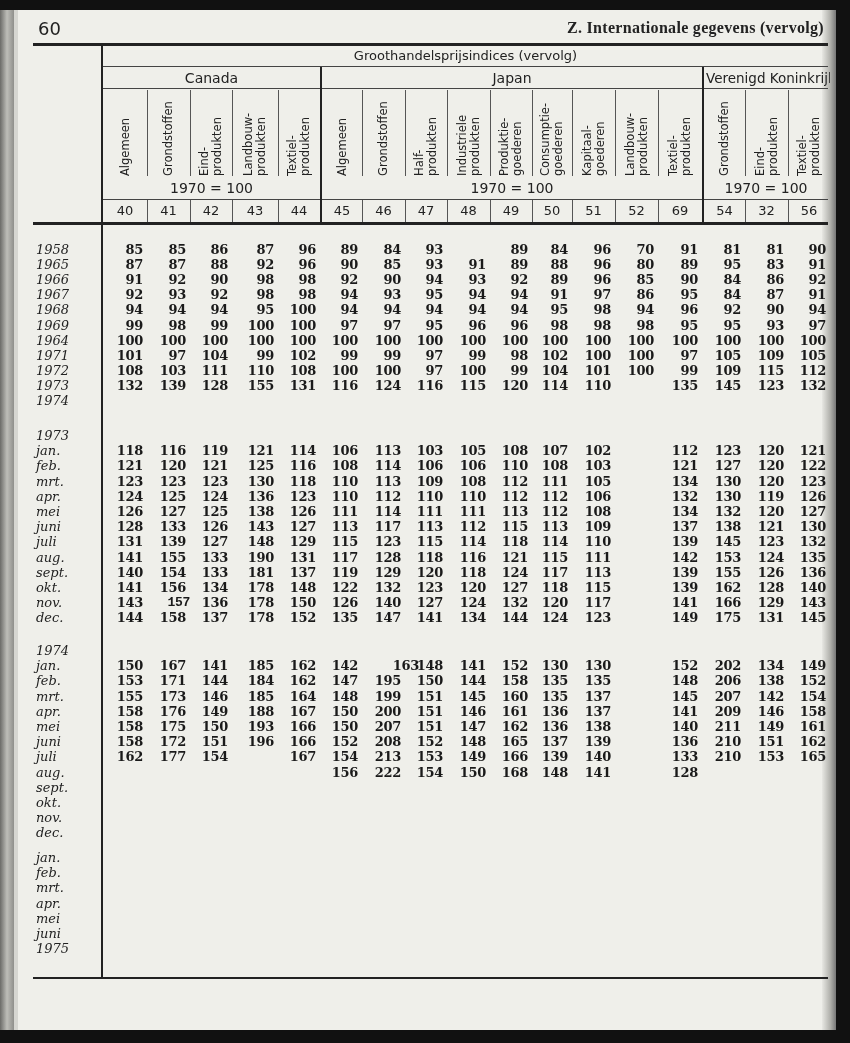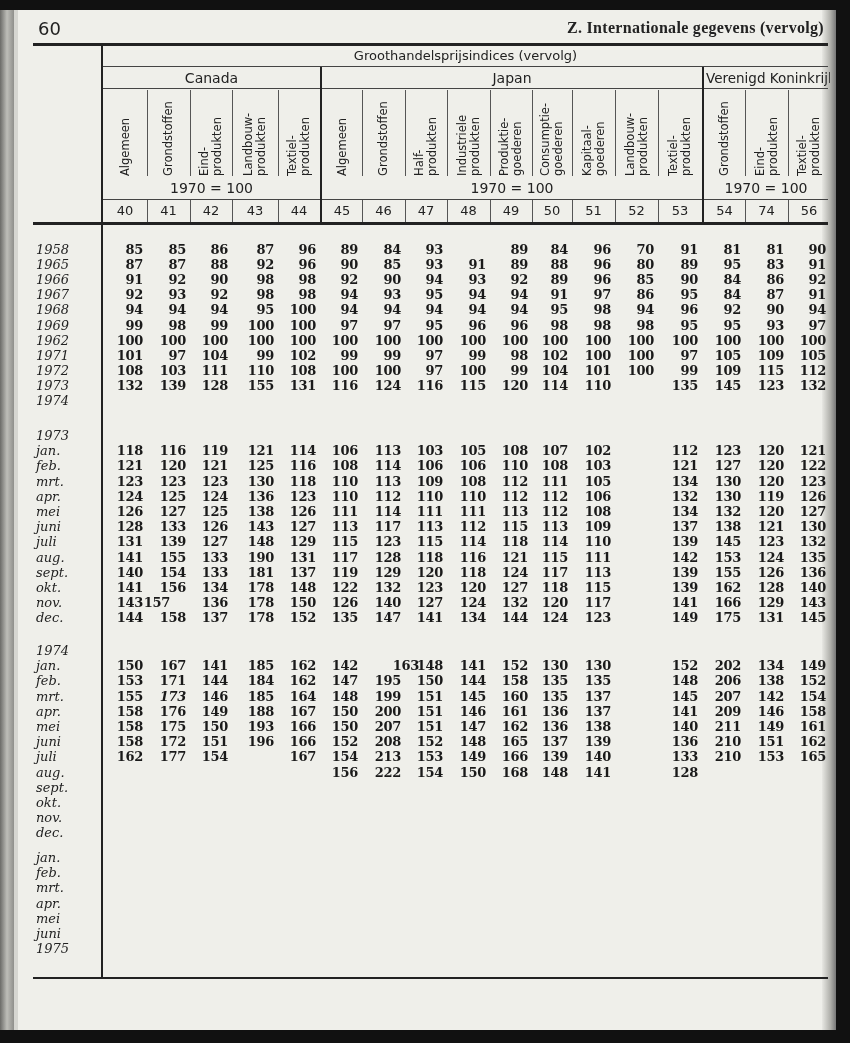--- a/index.html
+++ b/index.html
@@ -106,28 +106,28 @@
     <div class="colnum" style="left: 572px; width: 43px;">51</div>
     <div class="vline" style="left: 615px; top: 90px; height: 86px; background: rgb(85, 85, 85);"></div>
     <div class="vline" style="left: 615px; top: 200px; height: 22px; background: rgb(85, 85, 85);"></div>
     <div class="vtxt" style="left: 623.5px; top: 92px; height: 84px;">Landbouw-
 produkten</div>
     <div class="colnum" style="left: 615px; width: 43px;">52</div>
     <div class="vline" style="left: 658px; top: 90px; height: 86px; background: rgb(85, 85, 85);"></div>
     <div class="vline" style="left: 658px; top: 200px; height: 22px; background: rgb(85, 85, 85);"></div>
     <div class="vtxt" style="left: 667px; top: 92px; height: 84px;">Textiel-
 produkten</div>
-    <div class="colnum" style="left: 658px; width: 44px;">53</div>
+    <div class="colnum" style="left: 658px; width: 44px;">69</div>
     <div class="vtxt" style="left: 718px; top: 92px; height: 84px;">Grondstoffen</div>
     <div class="colnum" style="left: 704px; width: 41px;">54</div>
     <div class="vline" style="left: 745px; top: 90px; height: 86px; background: rgb(85, 85, 85);"></div>
     <div class="vline" style="left: 745px; top: 200px; height: 22px; background: rgb(85, 85, 85);"></div>
     <div class="vtxt" style="left: 753.5px; top: 92px; height: 84px;">Eind-
 produkten</div>
-    <div class="colnum" style="left: 745px; width: 43px;">74</div>
+    <div class="colnum" style="left: 745px; width: 43px;">32</div>
     <div class="vline" style="left: 788px; top: 90px; height: 86px; background: rgb(85, 85, 85);"></div>
     <div class="vline" style="left: 788px; top: 200px; height: 22px; background: rgb(85, 85, 85);"></div>
     <div class="vtxt" style="left: 796px; top: 92px; height: 84px;">Textiel-
 produkten</div>
     <div class="colnum" style="left: 788px; width: 42px;">56</div>
   </div>
 <div id="rows">
     <div class="label" style="top: 242px;">1958</div>
     <div class="cell" style="top: 242px; left: 109px;">85</div>
     <div class="cell" style="top: 242px; left: 152px;">85</div>
@@ -228,21 +228,21 @@
     <div class="cell" style="top: 317.5px; left: 409px;">95</div>
     <div class="cell" style="top: 317.5px; left: 452px;">96</div>
     <div class="cell" style="top: 317.5px; left: 494px;">96</div>
     <div class="cell" style="top: 317.5px; left: 534px;">98</div>
     <div class="cell" style="top: 317.5px; left: 577px;">98</div>
     <div class="cell" style="top: 317.5px; left: 620px;">98</div>
     <div class="cell" style="top: 317.5px; left: 664px;">95</div>
     <div class="cell" style="top: 317.5px; left: 707px;">95</div>
     <div class="cell" style="top: 317.5px; left: 750px;">93</div>
     <div class="cell" style="top: 317.5px; left: 792px;">97</div>
-    <div class="label" style="top: 332.6px;">1962</div>
+    <div class="label" style="top: 332.6px;">1964</div>
     <div class="cell" style="top: 332.6px; left: 109px;">100</div>
     <div class="cell" style="top: 332.6px; left: 152px;">100</div>
     <div class="cell" style="top: 332.6px; left: 194px;">100</div>
     <div class="cell" style="top: 332.6px; left: 240px;">100</div>
     <div class="cell" style="top: 332.6px; left: 282px;">100</div>
     <div class="cell" style="top: 332.6px; left: 324px;">100</div>
     <div class="cell" style="top: 332.6px; left: 367px;">100</div>
     <div class="cell" style="top: 332.6px; left: 409px;">100</div>
     <div class="cell" style="top: 332.6px; left: 452px;">100</div>
     <div class="cell" style="top: 332.6px; left: 494px;">100</div>
@@ -473,21 +473,21 @@
     <div class="cell" style="top: 580px; left: 452px;">120</div>
     <div class="cell" style="top: 580px; left: 494px;">127</div>
     <div class="cell" style="top: 580px; left: 534px;">118</div>
     <div class="cell" style="top: 580px; left: 577px;">115</div>
     <div class="cell" style="top: 580px; left: 664px;">139</div>
     <div class="cell" style="top: 580px; left: 707px;">162</div>
     <div class="cell" style="top: 580px; left: 750px;">128</div>
     <div class="cell" style="top: 580px; left: 792px;">140</div>
     <div class="label" style="top: 595.2px;">nov.</div>
     <div class="cell" style="top: 595.2px; left: 109px;">143</div>
-    <div class="cell" style="top: 595.2px; left: 136px;">157</div>
+    <div class="cell" style="top: 595.2px; left: 156px; font-family: Liberation Mono, monospace;">157</div>
     <div class="cell" style="top: 595.2px; left: 194px;">136</div>
     <div class="cell" style="top: 595.2px; left: 240px;">178</div>
     <div class="cell" style="top: 595.2px; left: 282px;">150</div>
     <div class="cell" style="top: 595.2px; left: 324px;">126</div>
     <div class="cell" style="top: 595.2px; left: 367px;">140</div>
     <div class="cell" style="top: 595.2px; left: 409px;">127</div>
     <div class="cell" style="top: 595.2px; left: 452px;">124</div>
     <div class="cell" style="top: 595.2px; left: 494px;">132</div>
     <div class="cell" style="top: 595.2px; left: 534px;">120</div>
     <div class="cell" style="top: 595.2px; left: 577px;">117</div>
@@ -542,21 +542,21 @@
     <div class="cell" style="top: 673.4px; left: 452px;">144</div>
     <div class="cell" style="top: 673.4px; left: 494px;">158</div>
     <div class="cell" style="top: 673.4px; left: 534px;">135</div>
     <div class="cell" style="top: 673.4px; left: 577px;">135</div>
     <div class="cell" style="top: 673.4px; left: 664px;">148</div>
     <div class="cell" style="top: 673.4px; left: 707px;">206</div>
     <div class="cell" style="top: 673.4px; left: 750px;">138</div>
     <div class="cell" style="top: 673.4px; left: 792px;">152</div>
     <div class="label" style="top: 688.6px;">mrt.</div>
     <div class="cell" style="top: 688.6px; left: 109px;">155</div>
-    <div class="cell" style="top: 688.6px; left: 152px; font-style: italic;">173</div>
+    <div class="cell" style="top: 688.6px; left: 152px;">173</div>
     <div class="cell" style="top: 688.6px; left: 194px;">146</div>
     <div class="cell" style="top: 688.6px; left: 240px;">185</div>
     <div class="cell" style="top: 688.6px; left: 282px;">164</div>
     <div class="cell" style="top: 688.6px; left: 324px;">148</div>
     <div class="cell" style="top: 688.6px; left: 367px;">199</div>
     <div class="cell" style="top: 688.6px; left: 409px;">151</div>
     <div class="cell" style="top: 688.6px; left: 452px;">145</div>
     <div class="cell" style="top: 688.6px; left: 494px;">160</div>
     <div class="cell" style="top: 688.6px; left: 534px;">135</div>
     <div class="cell" style="top: 688.6px; left: 577px;">137</div>

